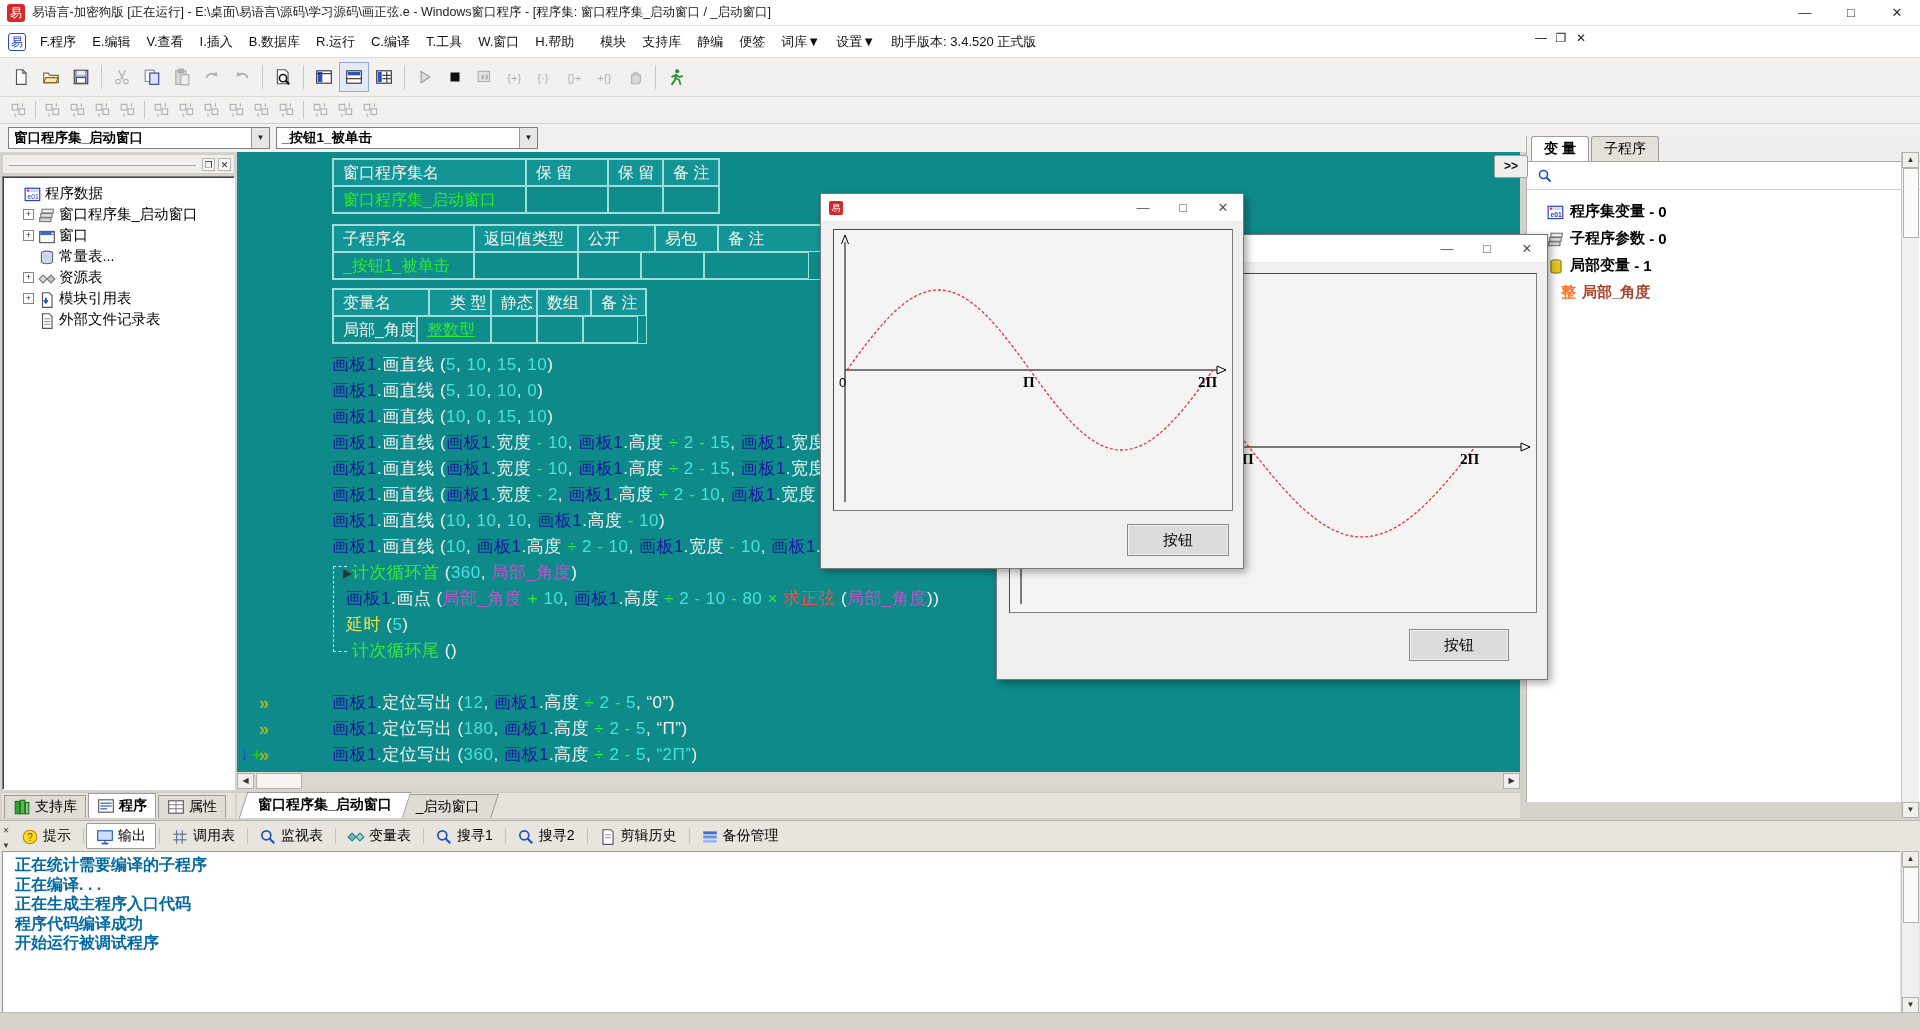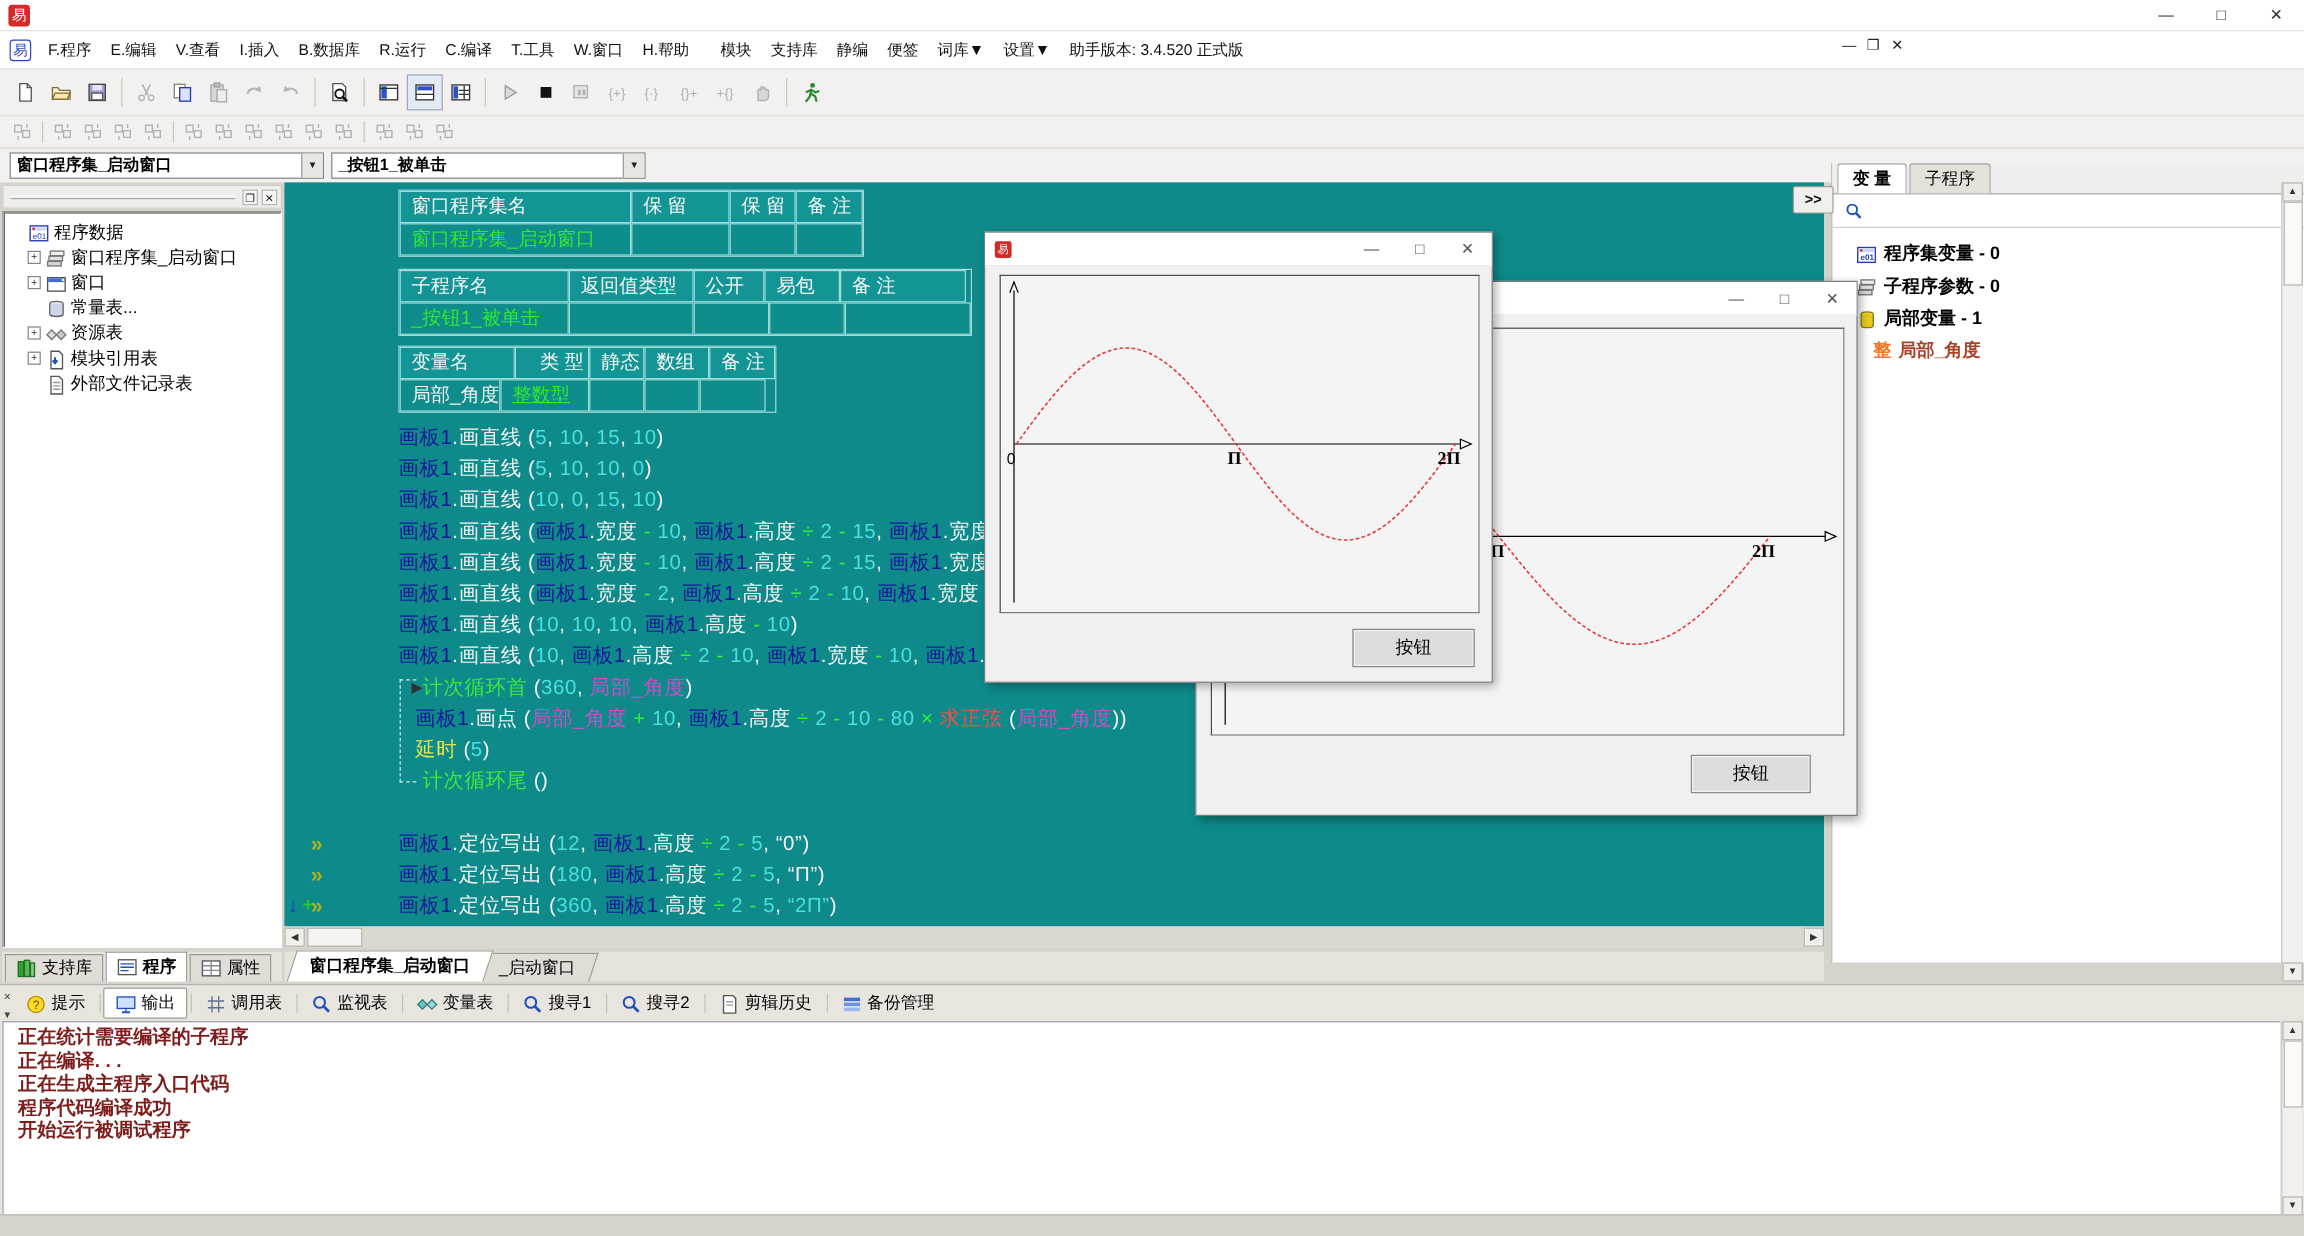--- a/index.html
+++ b/index.html
@@ -110,34 +110,35 @@
 
   
   #dock { position:absolute; left:0; top:820px; width:1920px; height:210px; background:#e8e5df; border-top:1px solid #b5b3ad; }
   #dock-strip { position:absolute; left:0; top:2px; width:12px; height:46px; display:flex; flex-direction:column; align-items:center; gap:6px; padding-top:3px; }
   #dock-strip span { font-size:8px; color:#444; }
   #dock-tabs { position:absolute; left:12px; top:2px; height:26px; display:flex; align-items:center; }
   .dtab { display:flex; align-items:center; gap:5px; font-size:14px; color:#000; padding:3px 9px; margin-right:1px; }
   .dtab.active { background:#fff; border:1px solid #9e9c96; border-radius:2px; }
   .dsep { width:1px; height:16px; background:#c2c0ba; margin:0 2px; }
   #dock-output { position:absolute; left:2px; top:30px; width:1898px; height:162px; background:#fff; border:1px solid #9a9a9a; border-right:none; overflow:hidden; }
-  .oline { font-size:16px; font-weight:bold; color:#7f1d1d; line-height:19.5px; padding-left:12px; white-space:nowrap; }
+  .oline { font-size:16px; font-weight:bold; color:#0369a1; line-height:19.5px; padding-left:12px; white-space:nowrap; }
   #dock-output .pad { height:3px; }
   #dock-scroll { left:1901px; top:30px; height:162px; }
   #bottom-strip { position:absolute; left:0; top:1012px; width:1920px; height:18px; background:#d6d3cc; border-top:1px solid #bdbbb5; }
 
   svg { display:block; }
 </style>
 </head>
 <body>
 
 <div id="app">
 
   <div id="titlebar">
     <div class="app-logo">易</div>
+    <div class="title">易语言-加密狗版 [正在运行] - E:\桌面\易语言\源码\学习源码\画正弦.e - Windows窗口程序 - [程序集: 窗口程序集_启动窗口 / _启动窗口]</div>
     <div class="wctrl">
       <span>—</span>
       <span>□</span>
       <span>✕</span>
     </div>
   </div>
 
   <div id="menubar">
     <div class="menu-logo">易</div>
     <div id="menus" style="display:flex">
@@ -567,21 +568,21 @@
             <span class="ecell cg" style="width: 193px;">窗口程序集_启动窗口</span>
             <span class="ecell " style="width: 82px;"></span>
             <span class="ecell " style="width: 55px;"></span>
             <span class="ecell " style="width: 56px;"></span>
           </div>
         </div>
         <div class="etable" style="top: 72px;">
           <div class="erow ehead">
             <span class="ecell" style="width: 141px;">子程序名</span>
             <span class="ecell" style="width: 104px;">返回值类型</span>
-            <span class="ecell" style="width: 59px;">公开</span>
+            <span class="ecell" style="width: 77px;">公开</span>
             <span class="ecell" style="width: 63px;">易包</span>
             <span class="ecell" style="width: 105px;">备 注</span>
           </div>
           <div class="erow edata">
             <span class="ecell cg" style="width: 141px;">_按钮1_被单击</span>
             <span class="ecell " style="width: 104px;"></span>
             <span class="ecell " style="width: 63px;"></span>
             <span class="ecell " style="width: 63px;"></span>
             <span class="ecell " style="width: 105px;"></span>
           </div>

